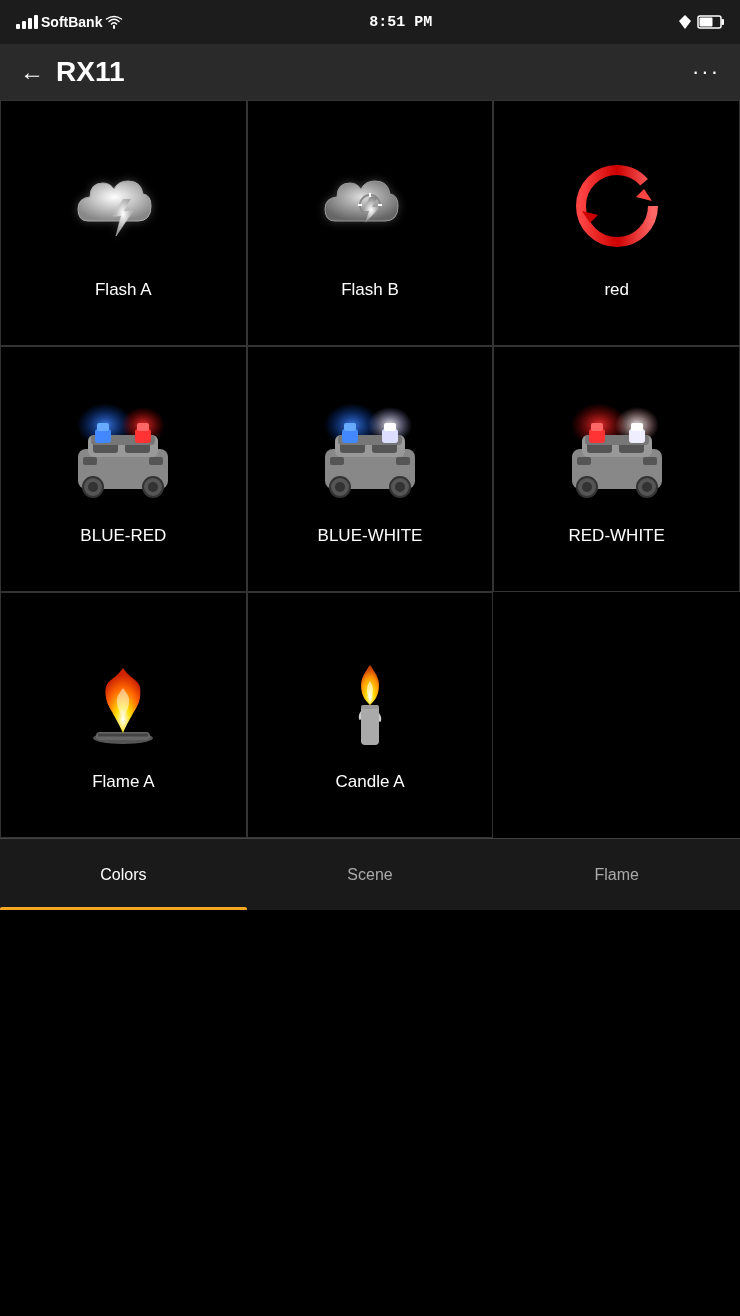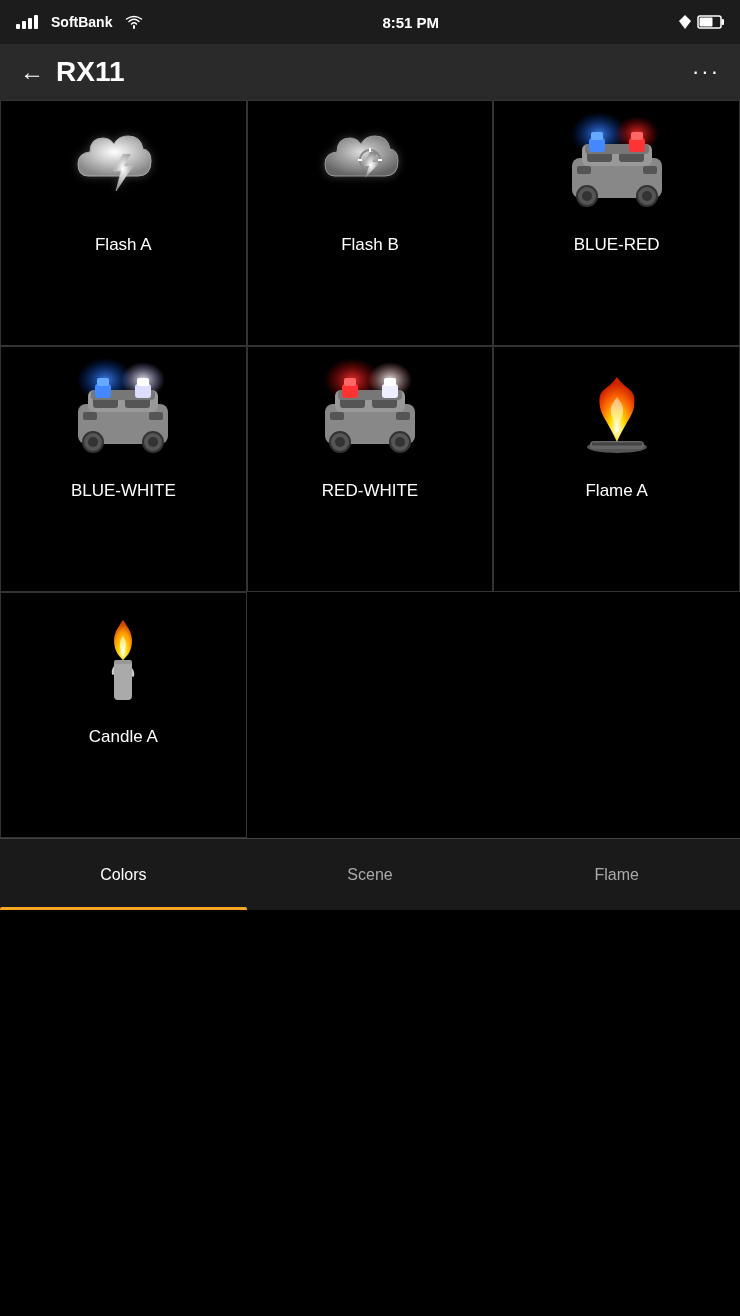--- a/index.html
+++ b/index.html
@@ -17,22 +17,22 @@
       height: 44px;
       background: #1c1c1c;
       display: flex;
       align-items: center;
       justify-content: space-between;
       padding: 0 16px;
       color: #fff;
       font-size: 14px;
       font-weight: 600;
     }
-    .status-left { display: flex; align-items: center; gap: 13px; }
-    .status-center { font-size: 15px; font-weight: 600; }
+    .status-left { display: flex; align-items: center; gap: 3px; }
+    .status-center { font-size: 15px; font-weight: 600; font-family: Liberation Mono, monospace; }
     .status-right { display: flex; align-items: center; gap: 6px; }
 
     
     .signal-bars { display: flex; align-items: flex-end; gap: 2px; }
     .signal-bars span {
       background: #fff;
       width: 4px;
       border-radius: 1px;
     }
 
@@ -57,20 +57,21 @@
       grid-template-columns: repeat(3, 1fr);
       width: 740px;
     }
 
     .grid-cell {
       background: #000;
       border: 0.5px solid #333;
       display: flex;
       flex-direction: column;
       align-items: center;
+      justify-content: center;
       height: 246px;
       cursor: pointer;
       position: relative;
     }
 
     .cell-icon {
       width: 120px;
       height: 120px;
       display: flex;
       align-items: center;
@@ -209,20 +210,37 @@
         <line x1="63" y1="54" x2="67" y2="54" stroke="white" stroke-width="2"></line>
 
         <polygon points="55,46 47,60 54,60 50,72 65,56 57,56 63,46" fill="url(#boltGradB)"></polygon>
       </svg>
     </div>
     <span class="cell-label">Flash B</span>
   </div>
 
 
 
+  <div class="grid-cell">
+    <div class="cell-icon">
+      <svg width="110" height="110" viewBox="0 0 110 110">
+        <defs>
+          <linearGradient id="redGrad" x1="0%" y1="0%" x2="100%" y2="0%">
+            <stop offset="0%" stop-color="#ff4444"></stop>
+            <stop offset="50%" stop-color="#cc0000"></stop>
+            <stop offset="100%" stop-color="#ff6666"></stop>
+          </linearGradient>
+        </defs>
+        <circle cx="55" cy="55" r="36" fill="none" stroke="url(#redGrad)" stroke-width="10" stroke-dasharray="200 26"></circle>
+        <polygon points="82,38 90,50 74,46" fill="#ff4444"></polygon>
+        <polygon points="28,72 20,60 36,64" fill="#cc0000"></polygon>
+      </svg>
+    </div>
+    <span class="cell-label">red</span>
+  </div>
 
 
   <div class="grid-cell">
     <div class="cell-icon">
       <svg width="120" height="110" viewBox="0 0 120 110">
         <defs>
           <radialGradient id="blueLight" cx="50%" cy="50%" r="50%">
             <stop offset="0%" stop-color="#4488ff" stop-opacity="0.9"></stop>
             <stop offset="100%" stop-color="#0044cc" stop-opacity="0"></stop>
           </radialGradient>

